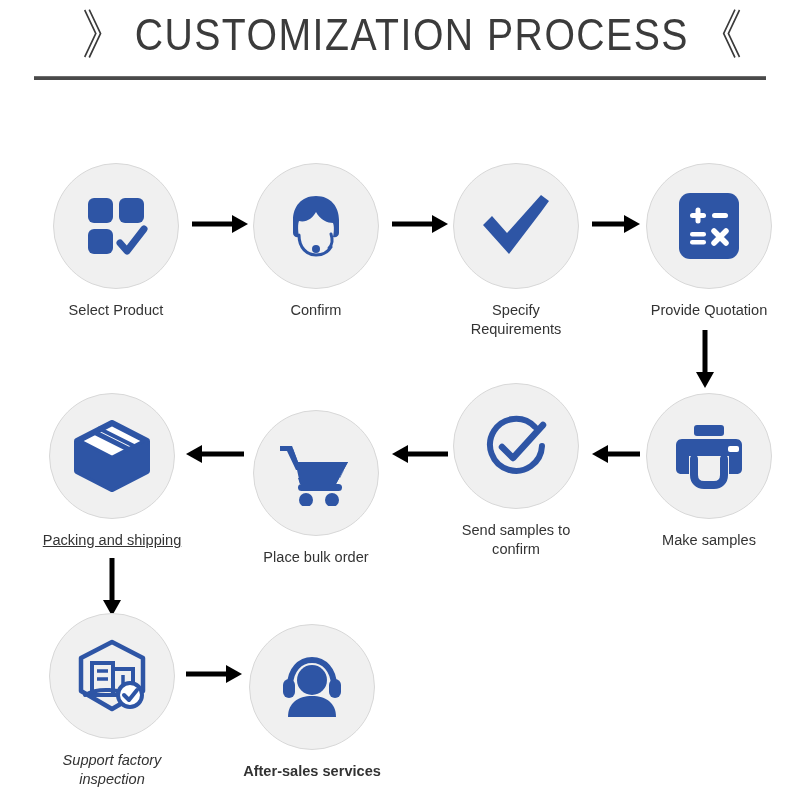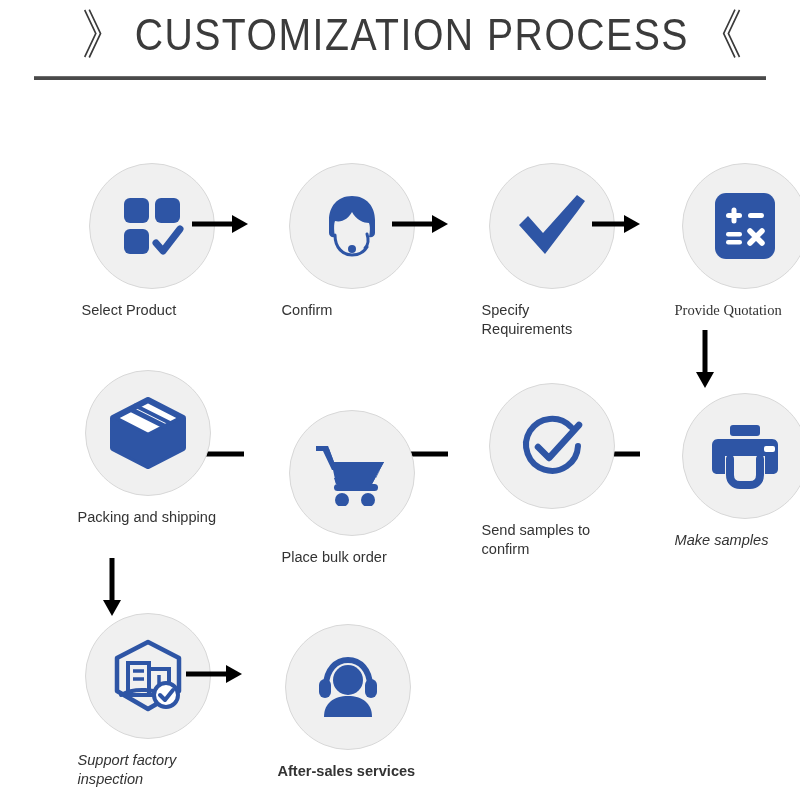--- a/index.html
+++ b/index.html
@@ -56,21 +56,21 @@
     width: 732px; height: 4px;
     background: #4a4a4a;
     border-top: 1px solid #6d6d6d;
     box-sizing: border-box;
   }
 
   
   .node {
     position: absolute;
     width: 150px;
-    margin-left: 36px;
+    text-align: center;
   }
   .circle {
     width: 126px; height: 126px;
     margin: 0 auto;
     border-radius: 50%;
     background: #f0f0f0;
     border: 1px solid #d8d8d8;
     box-sizing: border-box;
     display: flex;
     align-items: center;
@@ -158,21 +158,21 @@
   <div class="node-label">Specify Requirements</div>
 </div>
 
 <div class="arrow" style="left:592px; top:212px;">
   <svg width="48" height="24" viewBox="0 0 48 24">
     <line x1="0" y1="12" x2="34" y2="12" stroke="#000" stroke-width="5"></line>
     <polygon points="32,3 48,12 32,21" fill="#000"></polygon>
   </svg>
 </div>
 
-<div class="node" style="left:634px; top:163px;font-family:Liberation Serif, serif;">
+<div class="node" style="left:634px; top:163px;">
   <div class="circle">
     <span>
       <svg width="64" height="70" viewBox="0 0 64 70">
         <rect x="2" y="2" width="60" height="66" rx="11" fill="#2E55A5"></rect>
         <rect x="13" y="22" width="16" height="5" rx="2.5" fill="#fff"></rect>
         <rect x="18.5" y="16.5" width="5" height="16" rx="2.5" fill="#fff"></rect>
         <rect x="35" y="22" width="16" height="5" rx="2.5" fill="#fff"></rect>
         <rect x="13" y="41" width="16" height="4.5" rx="2.2" fill="#fff"></rect>
         <rect x="13" y="49" width="16" height="4.5" rx="2.2" fill="#fff"></rect>
         <path d="M37 40 L49 52 M49 40 L37 52" stroke="#fff" stroke-width="5.5" stroke-linecap="round"></path>
@@ -182,21 +182,21 @@
   <div class="node-label">Provide Quotation</div>
 </div>
 
 <div class="arrow" style="left:693px; top:330px;">
   <svg width="24" height="58" viewBox="0 0 24 58">
     <line x1="12" y1="0" x2="12" y2="44" stroke="#000" stroke-width="5"></line>
     <polygon points="3,42 12,58 21,42" fill="#000"></polygon>
   </svg>
 </div>
 
-<div class="node" style="left:634px; top:393px;font-style:italic;">
+<div class="node" style="left:634px; top:393px;">
   <div class="circle">
     <span>
       <svg width="74" height="66" viewBox="0 0 74 66">
         <rect x="22" y="2" width="30" height="11" rx="3" fill="#2E55A5"></rect>
         <path d="M10 16 L64 16 C68 16 70 19 70 22 L70 46
                  C70 49 68 51 64 51 L57 51 L57 33 L17 33 L17 51
                  L10 51 C6 51 4 49 4 46 L4 22 C4 19 6 16 10 16 Z" fill="#2E55A5"></path>
         <rect x="56" y="23" width="11" height="6" rx="2" fill="#fff"></rect>
         <path d="M22 36 L22 52 C22 58 26 62 32 62 L42 62
                  C48 62 52 58 52 52 L52 36" stroke="#2E55A5" stroke-width="8" fill="none" stroke-linejoin="round" stroke-linecap="round"></path>
@@ -248,21 +248,21 @@
   <div class="node-label">Place bulk order</div>
 </div>
 
 <div class="arrow" style="left:186px; top:442px;">
   <svg width="58" height="24" viewBox="0 0 58 24">
     <line x1="58" y1="12" x2="14" y2="12" stroke="#000" stroke-width="5"></line>
     <polygon points="16,3 0,12 16,21" fill="#000"></polygon>
   </svg>
 </div>
 
-<div class="node" style="left:37px; top:370px;">
+<div class="node" style="left:37px; top:393px;text-decoration:underline;">
   <div class="circle">
     <span>
       <svg width="76" height="72" viewBox="0 0 76 72">
         <path d="M38 3 L73 21 L73 51 L38 69 L3 51 L3 21 Z" fill="#ffffff" stroke="#2E55A5" stroke-width="6" stroke-linejoin="round"></path>
         <path d="M3 21 L38 39 L38 69" fill="none" stroke="#2E55A5" stroke-width="6" stroke-linejoin="round"></path>
         <path d="M38 39 L73 21" fill="none" stroke="#2E55A5" stroke-width="6"></path>
         <path d="M3 21 L38 39 L38 69 L3 51 Z" fill="#2E55A5"></path>
         <path d="M38 39 L73 21 L73 51 L38 69 Z" fill="#2E55A5"></path>
         <path d="M20 12 L56 30" stroke="#2E55A5" stroke-width="5"></path>
         <path d="M24 8 L60 26" stroke="#2E55A5" stroke-width="4"></path>

